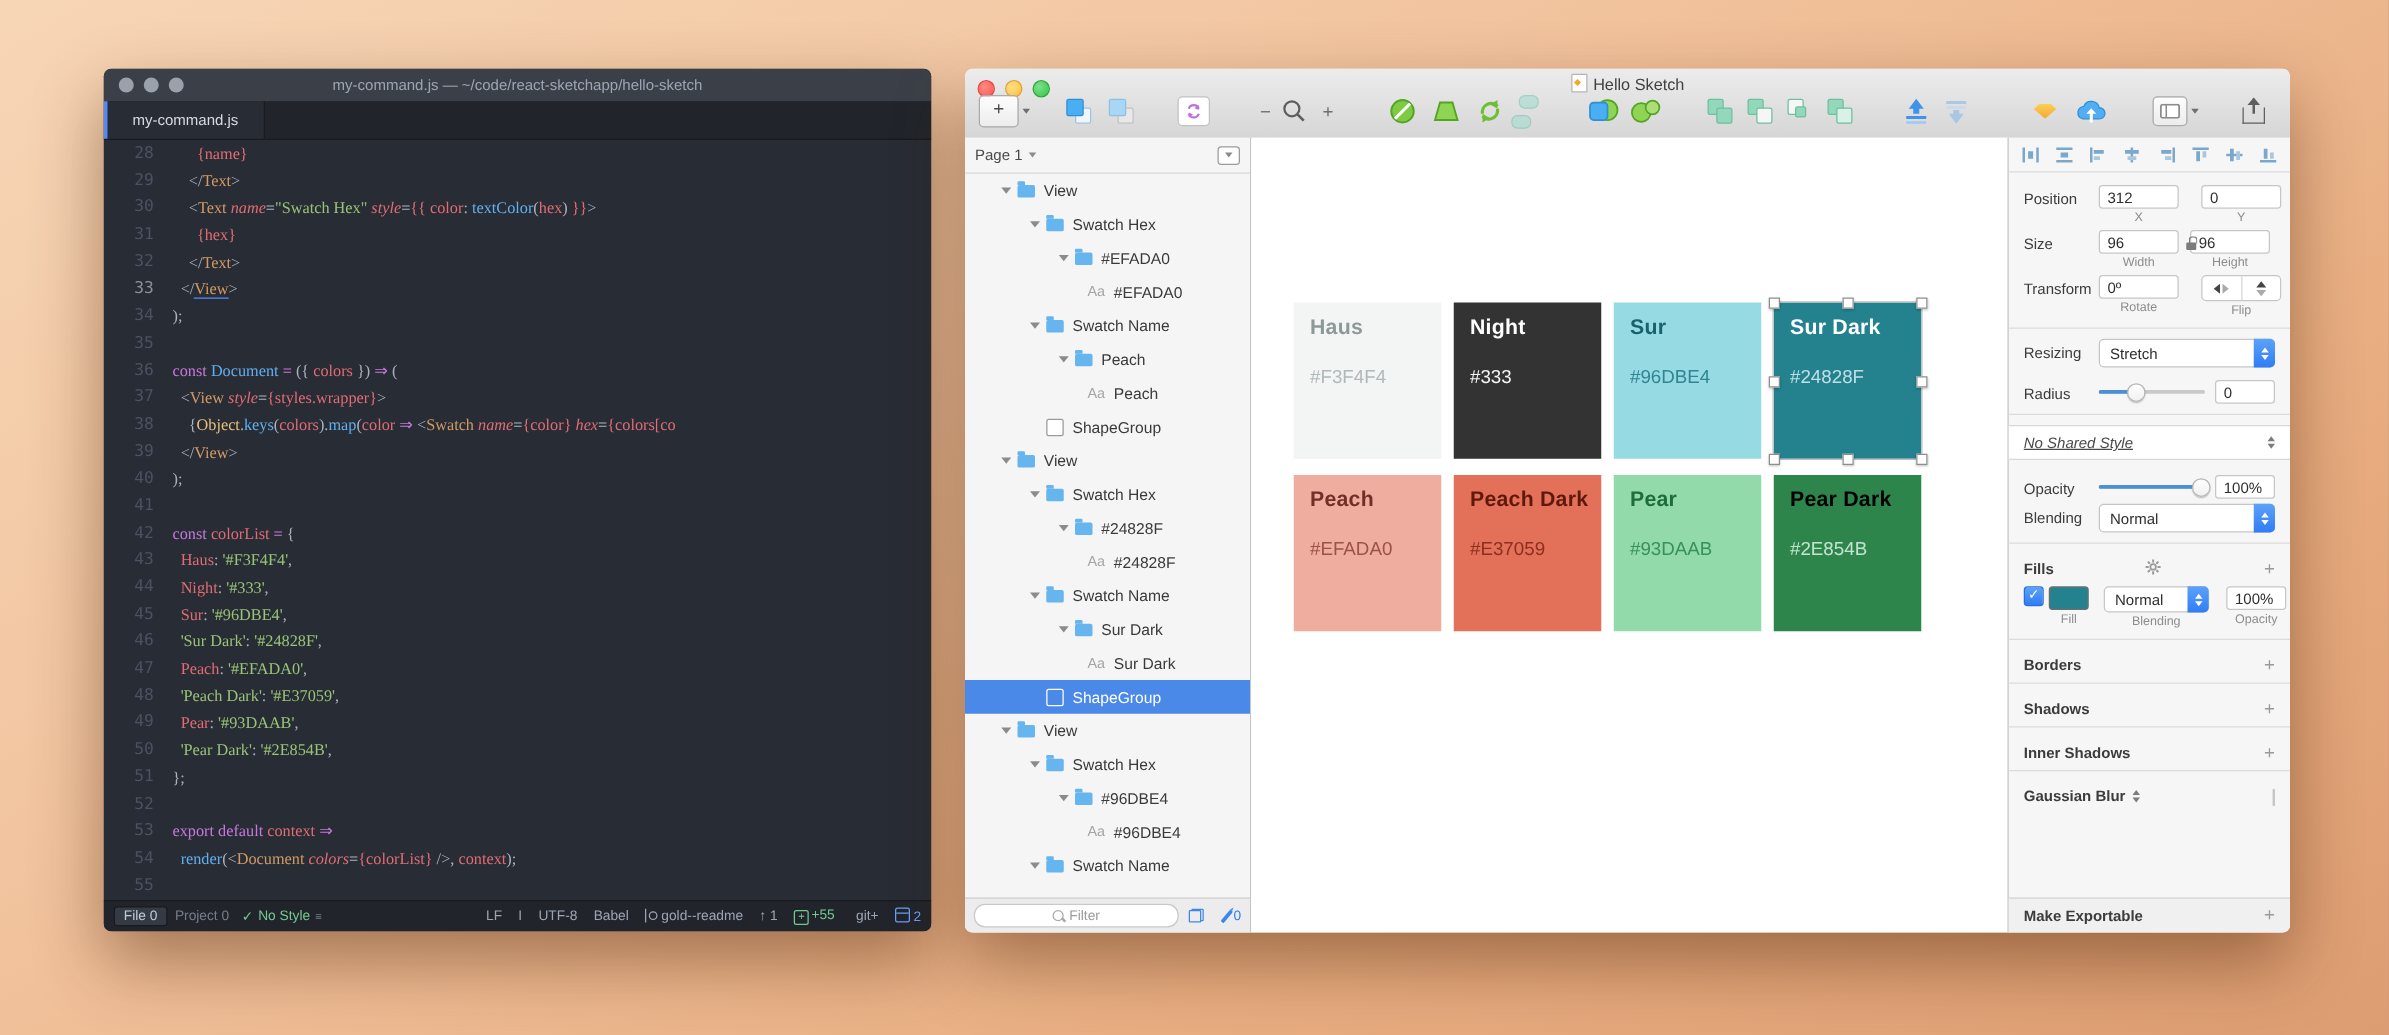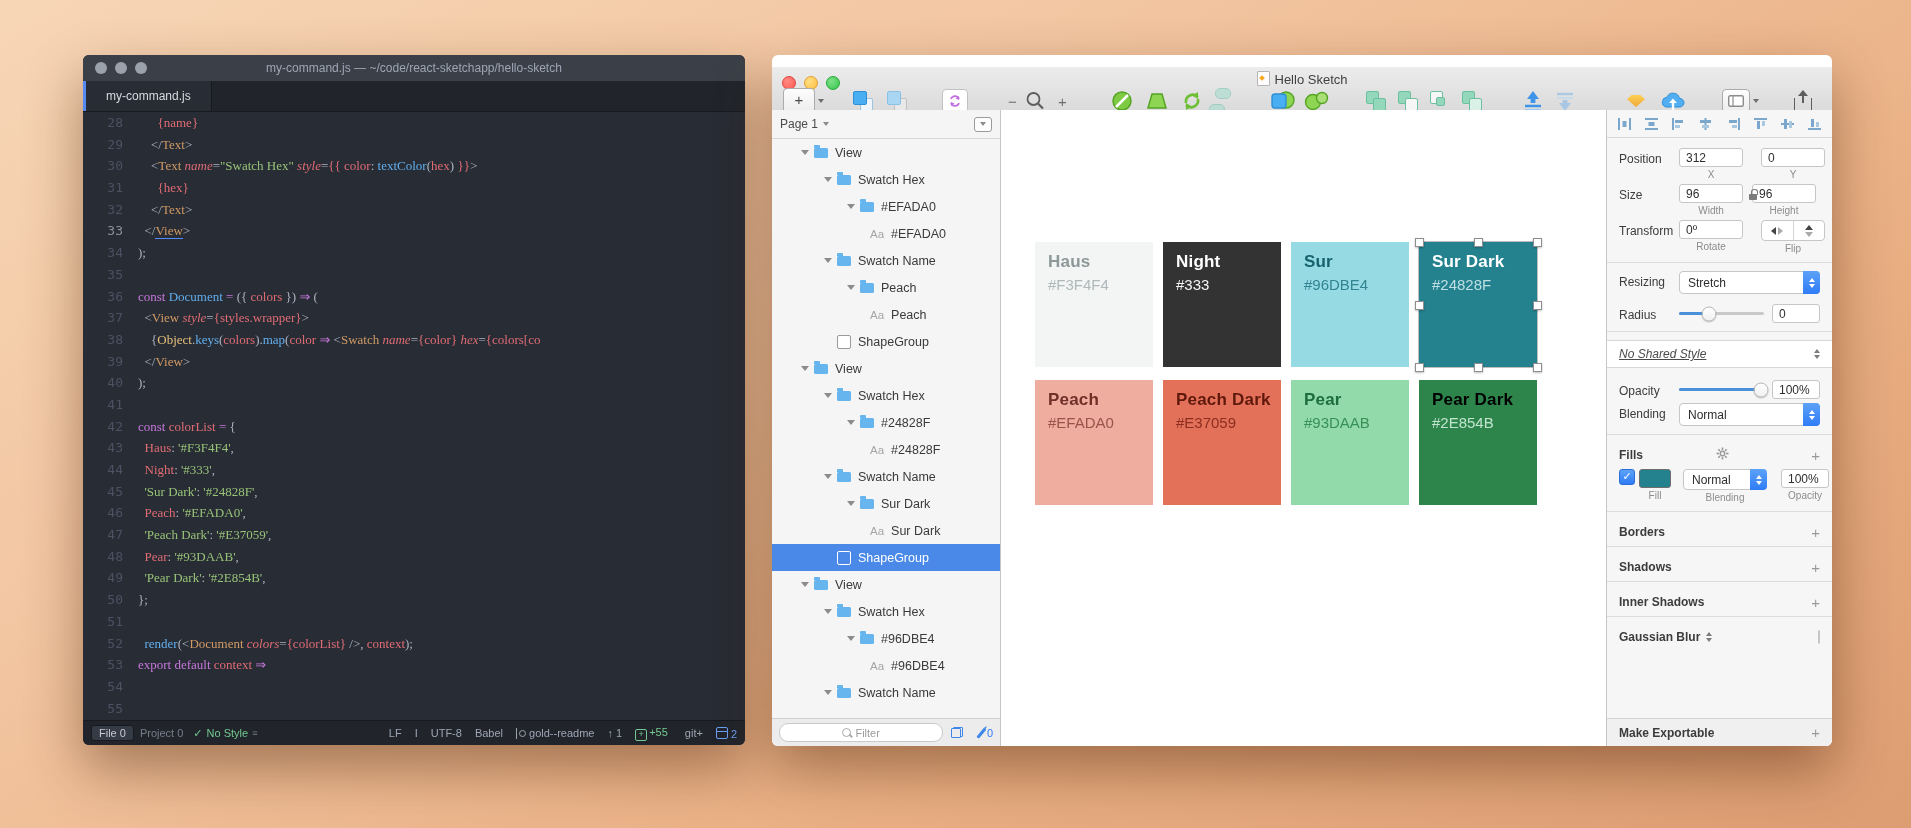--- a/index.html
+++ b/index.html
@@ -35,21 +35,21 @@
   .st-item{margin-left:13px;}
   .gitplus-box{display:inline-block;width:10px;height:10px;border:1px solid #73c990;border-radius:2px;color:#73c990;font-size:9px;line-height:9px;text-align:center;vertical-align:-1px;margin-right:2px;}
   .cube{display:inline-block;width:10px;height:10px;border:1px solid #6b9ef5;border-radius:2px;position:relative;vertical-align:-1px;margin-right:3px;}
   .cube::before{content:"";position:absolute;left:0;top:3px;width:10px;height:1px;background:#6b9ef5;}
   .blue{color:#6b9ef5;}
   .branch-ic{display:inline-block;width:8px;height:11px;border-left:1.5px solid #9da5b4;position:relative;margin-right:4px;vertical-align:-2px;}
   .branch-ic::before{content:"";position:absolute;left:2px;top:2px;width:5px;height:5px;border:1.5px solid #9da5b4;border-radius:50%;}
 
   
   .sketch{left:772px;top:55px;width:1060px;height:691px;background:#fff;}
-  .chrome{position:absolute;left:0;top:12px;right:0;height:55px;background:linear-gradient(#ececec,#d6d6d6);border-bottom:1px solid #b2b2b2;}
+  .chrome{position:absolute;left:0;top:0;right:0;height:55px;background:linear-gradient(#ececec,#d6d6d6);border-bottom:1px solid #b2b2b2;}
   .tl-r{background:radial-gradient(circle at 35% 35%,#ff8a80,#fc5753);border:1px solid #e2453e;}
   .tl-y{background:radial-gradient(circle at 35% 35%,#ffe083,#fdbc40);border:1px solid #e0a131;}
   .lights{position:absolute;left:10px;top:9px;display:flex;}
   .lights .tl{margin-left:0;margin-right:8px;width:12px;height:12px;}
   .sk-title{position:absolute;left:0;right:0;top:4px;text-align:center;font-size:13px;color:#404040;}
   .doc-ic{display:inline-block;width:11px;height:13px;background:#fdfdfd;border:1px solid #b5b5b5;border-radius:1px;position:relative;vertical-align:-2px;margin-right:5px;}
   .doc-ic::before{content:"";position:absolute;left:2.5px;top:4px;width:4px;height:4px;background:#f6a823;transform:rotate(45deg);}
   .ti{position:absolute;top:21px;height:26px;display:flex;align-items:center;}
   .btn-ins{width:30px;height:24px;background:linear-gradient(#fdfdfd,#ececec);border:1px solid #ababab;border-radius:4px;color:#4a4a4a;font-size:15px;text-align:center;line-height:22px;}
   .caret{width:0;height:0;border-left:3.5px solid transparent;border-right:3.5px solid transparent;border-top:4px solid #6e6e6e;margin-left:3px;}
@@ -98,21 +98,21 @@
   .pages-ic{position:relative;width:12px;height:11px;}
   .pages-ic::before{content:"";position:absolute;right:0;top:0;width:8px;height:8px;border:1.5px solid #3c87e8;border-radius:1px;background:#ececec;}
   .pages-ic::after{content:"";position:absolute;left:0;bottom:0;width:8px;height:8px;border:1.5px solid #3c87e8;border-radius:1px;background:#ececec;}
   .pencil-ic{width:2.5px;height:12px;background:#3c87e8;border-radius:1px;transform:rotate(40deg);margin:0 4px 0 9px;position:relative;}
   .pencil-ic::before{content:"";position:absolute;top:-3px;left:0;width:0;height:0;border-left:1.25px solid transparent;border-right:1.25px solid transparent;border-bottom:3px solid #3c87e8;}
 
   
   .canvas{position:absolute;left:229px;top:55px;right:225px;bottom:0;background:#fff;overflow:hidden;}
   .swatch{position:absolute;width:118px;height:125px;padding:10px 0 0 13px;box-sizing:border-box;}
   .sw-name{font-size:17px;font-weight:bold;letter-spacing:.2px;}
-  .sw-hex{font-size:15px;margin-top:4px;}
+  .sw-hex{font-size:15px;margin-top:21px;}
   .handle{position:absolute;width:7px;height:7px;background:#fff;border:1px solid #8e8e8e;box-shadow:0 1px 2px rgba(0,0,0,.25);z-index:3;}
   .sel-outline{position:absolute;border:1px solid #bdbdbd;z-index:2;}
 
   
   .inspector{position:absolute;right:0;top:55px;width:225px;bottom:0;background:#f6f6f6;border-left:1px solid #c6c6c6;font-size:12px;color:#363636;}
   .align-row{height:27px;border-bottom:1px solid #dadada;display:flex;align-items:center;justify-content:space-between;padding:0 10px;}
   .align-row svg{display:block;}
   .insp-body{padding:10px 12px 0 12px;}
   .irow{display:flex;align-items:flex-start;margin-bottom:4px;}
   .ilabel{width:60px;flex:none;padding-top:4px;color:#3c3c3c;}
@@ -208,29 +208,30 @@
           <div class="code-line"></div>
           <div class="code-line"><span class="tk-m">const</span><span class="tk-w"> </span><span class="tk-b">Document</span><span class="tk-w"> </span><span class="tk-m">=</span><span class="tk-w"> ({ </span><span class="tk-r">colors</span><span class="tk-w"> }) </span><span class="tk-m">⇒</span><span class="tk-w"> (</span></div>
           <div class="code-line"><span class="tk-w">  &lt;</span><span class="tk-o">View</span><span class="tk-w"> </span><span class="tk-ri">style</span><span class="tk-w">=</span><span class="tk-r">{styles.wrapper}</span><span class="tk-w">&gt;</span></div>
           <div class="code-line"><span class="tk-w">    {</span><span class="tk-y">Object</span><span class="tk-w">.</span><span class="tk-b">keys</span><span class="tk-w">(</span><span class="tk-r">colors</span><span class="tk-w">).</span><span class="tk-b">map</span><span class="tk-w">(</span><span class="tk-r">color</span><span class="tk-w"> </span><span class="tk-m">⇒</span><span class="tk-w"> &lt;</span><span class="tk-o">Swatch</span><span class="tk-w"> </span><span class="tk-ri">name</span><span class="tk-w">=</span><span class="tk-r">{color}</span><span class="tk-w"> </span><span class="tk-ri">hex</span><span class="tk-w">=</span><span class="tk-r">{colors[co</span></div>
           <div class="code-line"><span class="tk-w">  &lt;/</span><span class="tk-o">View</span><span class="tk-w">&gt;</span></div>
           <div class="code-line"><span class="tk-w">);</span></div>
           <div class="code-line"></div>
           <div class="code-line"><span class="tk-m">const</span><span class="tk-w"> </span><span class="tk-r">colorList</span><span class="tk-w"> </span><span class="tk-m">=</span><span class="tk-w"> {</span></div>
           <div class="code-line"><span class="tk-w">  </span><span class="tk-r">Haus</span><span class="tk-w">: </span><span class="tk-g">'#F3F4F4'</span><span class="tk-w">,</span></div>
           <div class="code-line"><span class="tk-w">  </span><span class="tk-r">Night</span><span class="tk-w">: </span><span class="tk-g">'#333'</span><span class="tk-w">,</span></div>
+          <div class="code-line"><span class="tk-w">  </span><span class="tk-r">Sur</span><span class="tk-w">: </span><span class="tk-g">'#96DBE4'</span><span class="tk-w">,</span></div>
           <div class="code-line"><span class="tk-w">  </span><span class="tk-g">'Sur Dark'</span><span class="tk-w">: </span><span class="tk-g">'#24828F'</span><span class="tk-w">,</span></div>
           <div class="code-line"><span class="tk-w">  </span><span class="tk-r">Peach</span><span class="tk-w">: </span><span class="tk-g">'#EFADA0'</span><span class="tk-w">,</span></div>
           <div class="code-line"><span class="tk-w">  </span><span class="tk-g">'Peach Dark'</span><span class="tk-w">: </span><span class="tk-g">'#E37059'</span><span class="tk-w">,</span></div>
           <div class="code-line"><span class="tk-w">  </span><span class="tk-r">Pear</span><span class="tk-w">: </span><span class="tk-g">'#93DAAB'</span><span class="tk-w">,</span></div>
           <div class="code-line"><span class="tk-w">  </span><span class="tk-g">'Pear Dark'</span><span class="tk-w">: </span><span class="tk-g">'#2E854B'</span><span class="tk-w">,</span></div>
           <div class="code-line"><span class="tk-w">};</span></div>
           <div class="code-line"></div>
+          <div class="code-line"><span class="tk-m">export</span><span class="tk-w"> </span><span class="tk-m">default</span><span class="tk-w"> </span><span class="tk-r">context</span><span class="tk-w"> </span><span class="tk-m">⇒</span></div>
           <div class="code-line"><span class="tk-w">  </span><span class="tk-b">render</span><span class="tk-w">(&lt;</span><span class="tk-o">Document</span><span class="tk-w"> </span><span class="tk-ri">colors</span><span class="tk-w">=</span><span class="tk-r">{colorList}</span><span class="tk-w"> /&gt;, </span><span class="tk-r">context</span><span class="tk-w">);</span></div>
-          <div class="code-line"><span class="tk-m">export</span><span class="tk-w"> </span><span class="tk-m">default</span><span class="tk-w"> </span><span class="tk-r">context</span><span class="tk-w"> </span><span class="tk-m">⇒</span></div>
           <div class="code-line"></div>
         </div>
     </div>
     <div class="atom-status">
       <span class="st-pill">File 0</span>
       <span class="st-dim">Project 0</span>
       <span class="st-green">✓</span>
       <span class="st-green">No Style</span>
       <span class="st-dim" style="font-size:9px;">≡</span>
       <span class="st-sep"></span>

